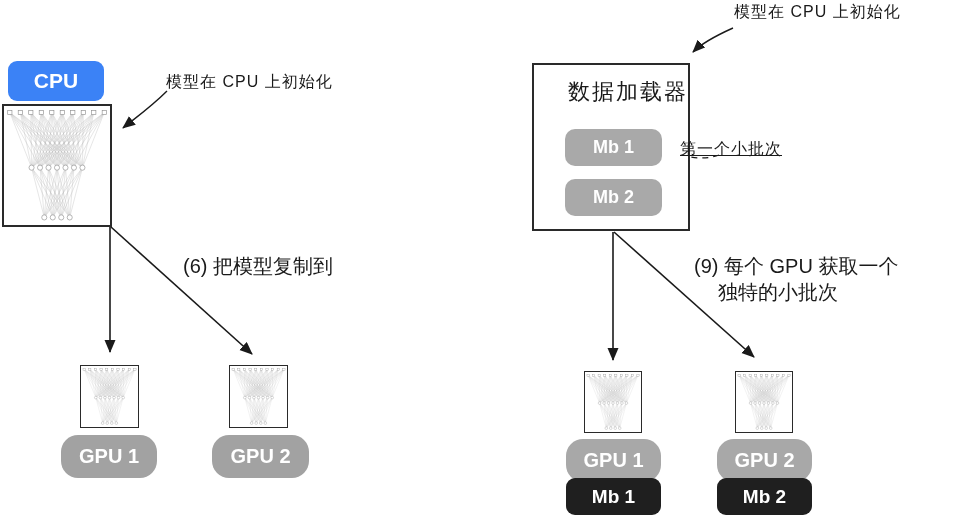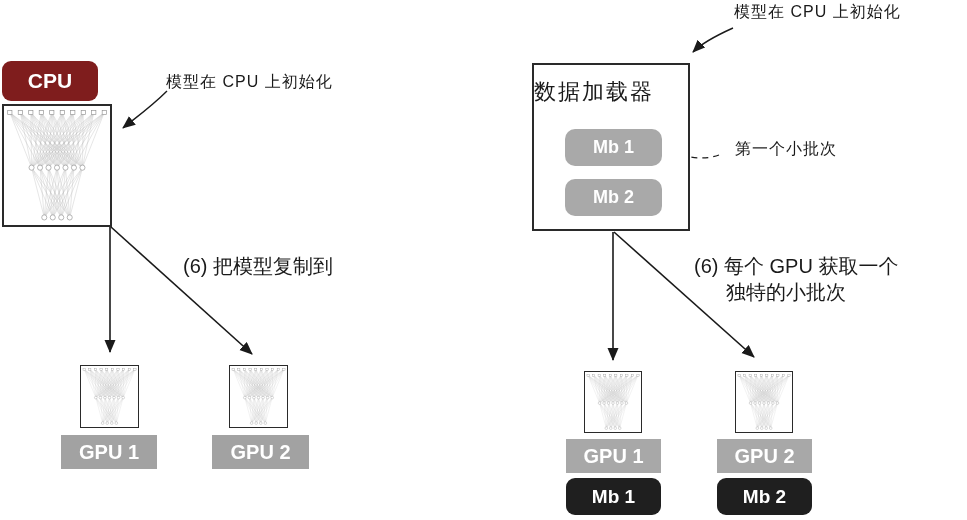--- a/index.html
+++ b/index.html
@@ -9,36 +9,36 @@
   }
   .connectors{position:absolute;left:0;top:0;pointer-events:none;}
   .connectors .arrow{stroke:#1a1a1a;stroke-width:1.6;fill:none;}
   .connectors .curve{stroke:#1a1a1a;stroke-width:1.4;fill:none;}
   .connectors .dashed{stroke-dasharray:6 5;stroke-width:1.2;}
 
   .badge{
     position:absolute;display:flex;align-items:center;justify-content:center;
     color:#fff;font-weight:700;box-sizing:border-box;
   }
-  .cpu-badge{left:2px;top:61px;width:96px;height:40px;border-radius:9px;background:#7f1d1d;font-size:21px;}
-  .gpu-badge{width:96px;height:34px;border-radius:0;background:#a2a2a2;font-size:20px;}
+  .cpu-badge{left:8px;top:61px;width:96px;height:40px;border-radius:9px;background:#3b82f6;font-size:21px;}
+  .gpu-badge{width:96px;height:43px;border-radius:17px;background:#a2a2a2;font-size:20px;}
   .mb-badge{width:97px;height:37px;border-radius:10px;background:#a9a9a9;font-size:18px;}
   .mb-dark{width:95px;height:37px;border-radius:9px;background:#1f1f1f;font-size:19px;}
 
   .netbox{
     position:absolute;background:#fff;border:1.5px solid #2a2a2a;box-sizing:border-box;
   }
   .netbox.big{left:2px;top:104px;width:110px;height:123px;border-width:2px;}
   .netbox svg{display:block;width:100%;height:100%;}
   .net line{stroke:#bcbcbc;stroke-width:0.35;}
   .net circle,.net rect{fill:#fff;stroke:#8f8f8f;stroke-width:0.6;}
 
   .loader-box{
     position:absolute;left:532px;top:63px;width:158px;height:168px;
-    background:#fff;border:2px solid #2a2a2a;box-sizing:border-box;text-align:left;
+    background:#fff;border:2px solid #2a2a2a;box-sizing:border-box;text-align:right;
   }
   .loader-title{margin-top:12px;font-size:22px;letter-spacing:2px;}
 
   .annot{position:absolute;font-size:16px;letter-spacing:1px;white-space:nowrap;}
   .step-label{position:absolute;font-size:20px;line-height:1.3;white-space:nowrap;}
 </style>
 </head>
 <body>
 
 <div class="canvas">
@@ -457,25 +457,25 @@
   <div class="loader-box">
     <div class="loader-title">数据加载器</div>
     <div class="badge mb-badge" style="left:31px;top:64px;">
       <span>Mb 1</span>
     </div>
     <div class="badge mb-badge" style="left:31px;top:114px;">
       <span>Mb 2</span>
     </div>
   </div>
 
-  <div class="annot" style="left:735px;top:139px;">第一个小批次</div>
+  <div class="annot" style="left:680px;top:139px;text-decoration:underline;">第一个小批次</div>
 
   <div class="step-label" style="left:694px;top:253px;">
-    <div>(6) 每个 GPU 获取一个</div>
-    <div style="margin-left:32px;">独特的小批次</div>
+    <div>(9) 每个 GPU 获取一个</div>
+    <div style="margin-left:24px;">独特的小批次</div>
   </div>
 
   <div class="netbox" style="left:584px;top:371px;width:58px;height:62px;">
     <svg class="net" viewBox="0 0 100 110" preserveAspectRatio="none">
         <g>
           <line x1="5.5" y1="6" x2="26" y2="57"></line>
           <line x1="5.5" y1="6" x2="34" y2="57"></line>
           <line x1="5.5" y1="6" x2="42" y2="57"></line>
           <line x1="5.5" y1="6" x2="50" y2="57"></line>
           <line x1="5.5" y1="6" x2="58" y2="57"></line>

